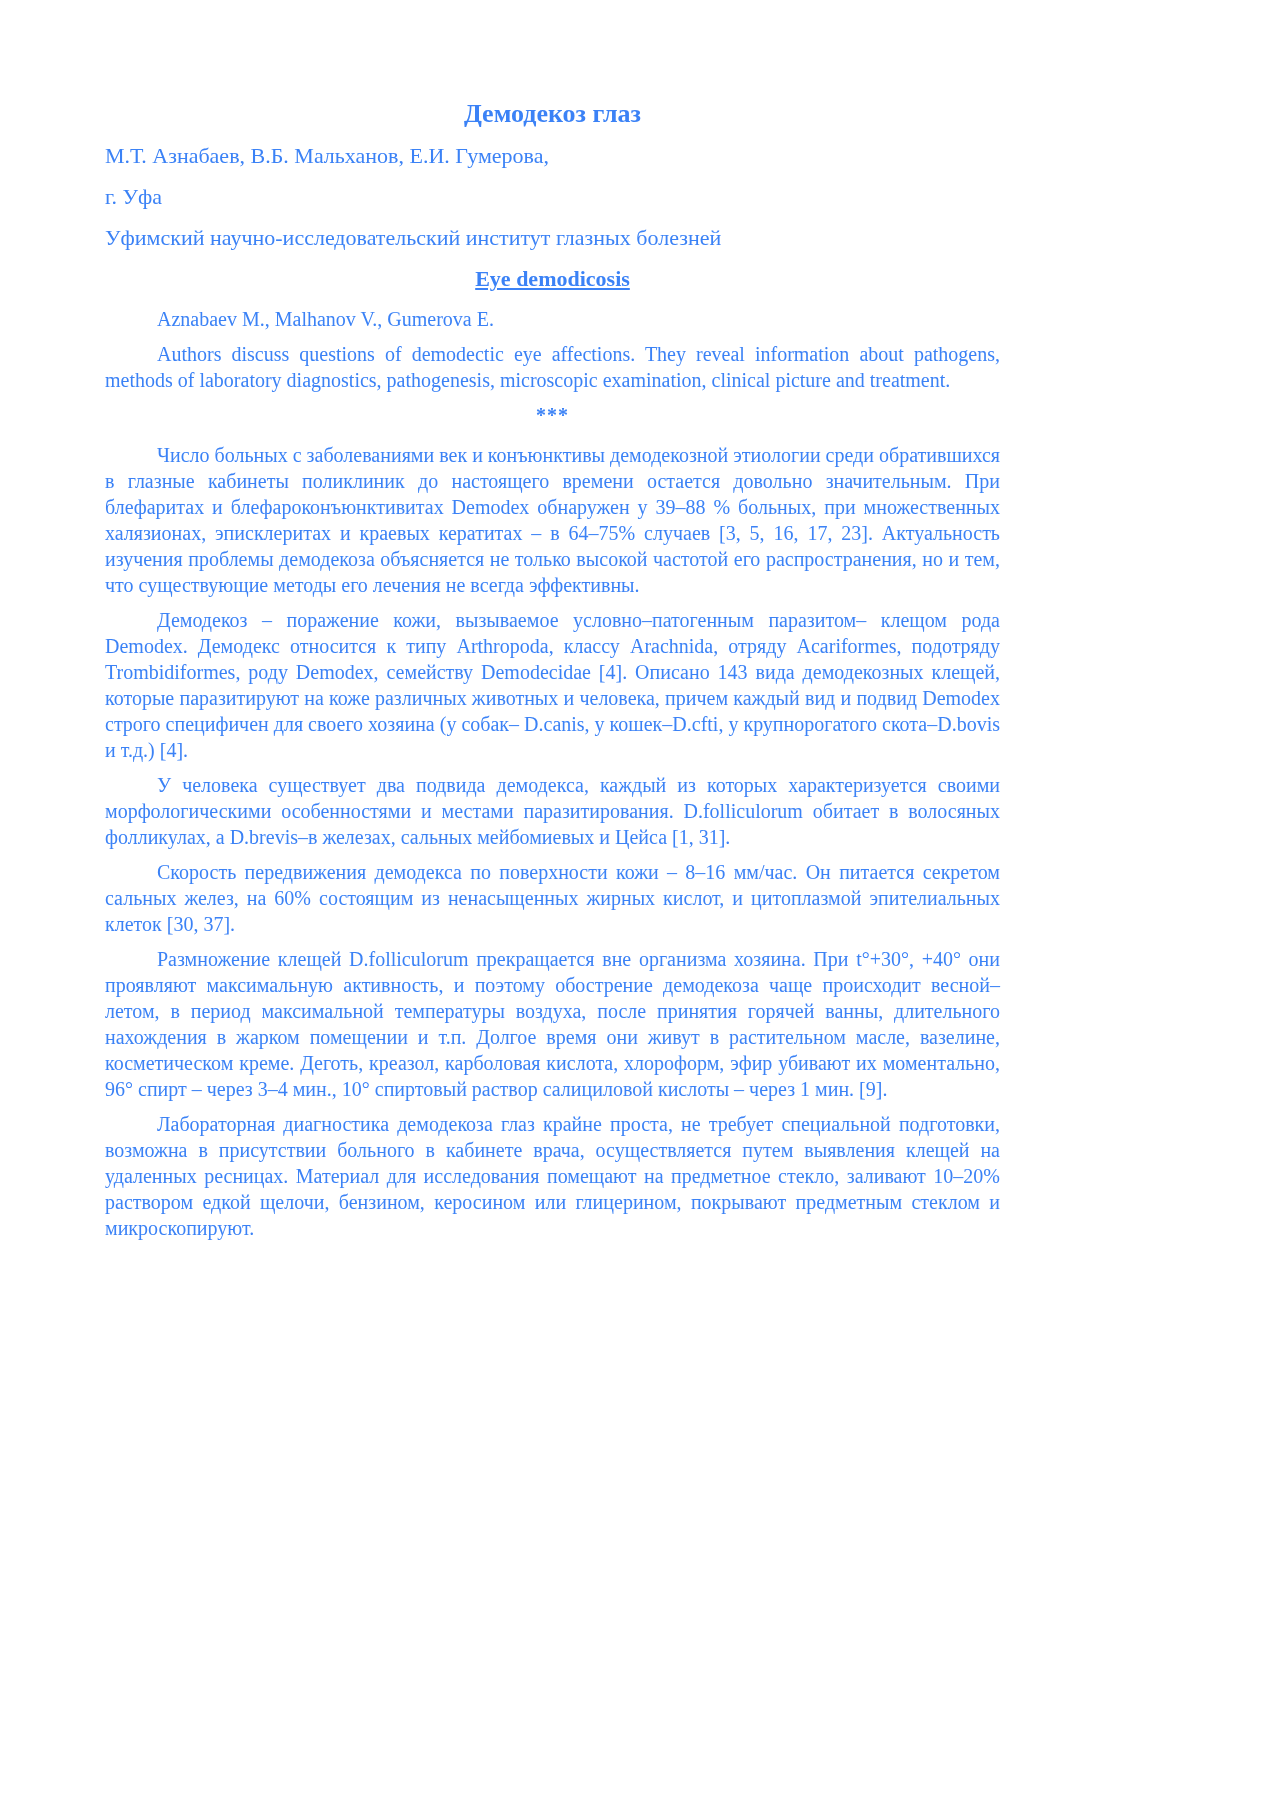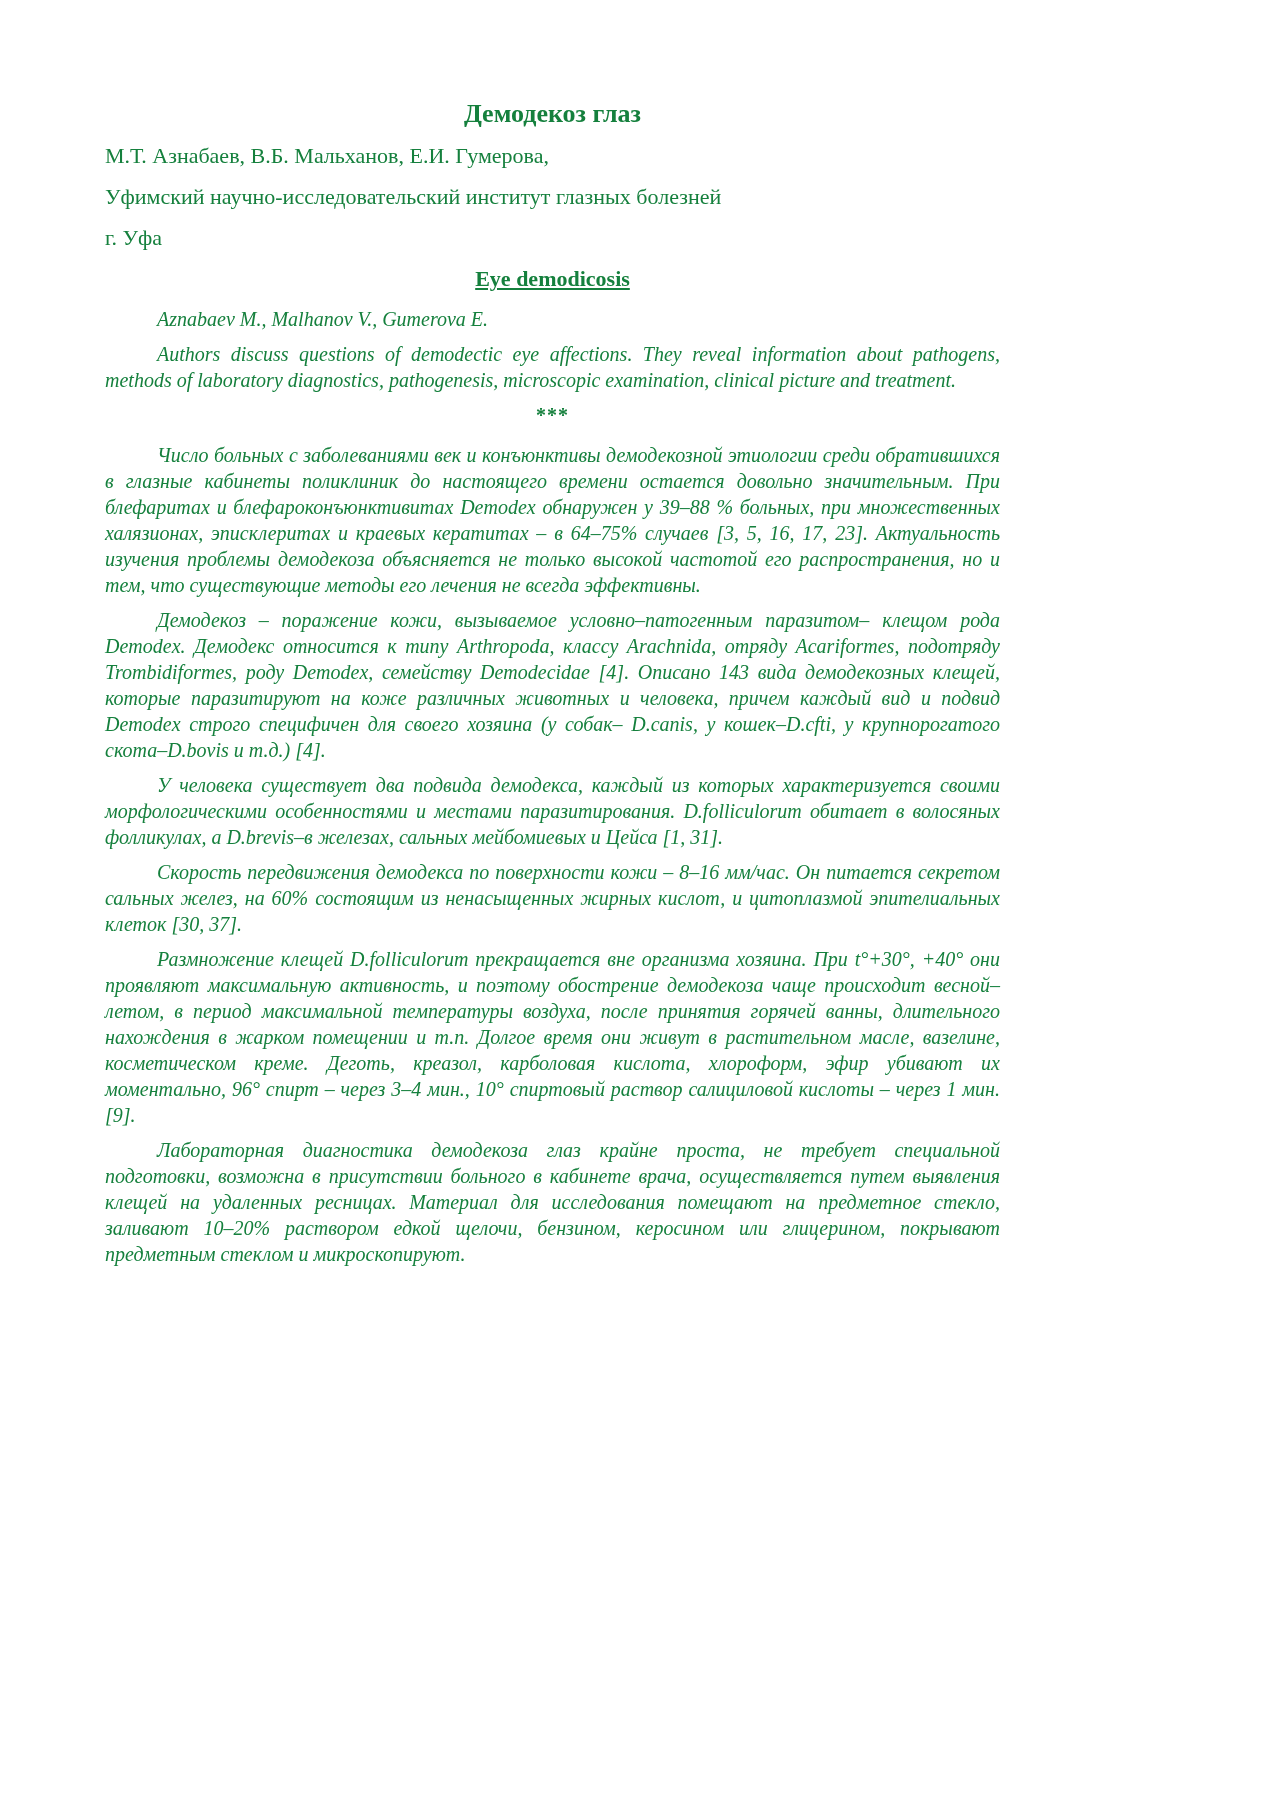--- a/index.html
+++ b/index.html
@@ -3,21 +3,21 @@
 <meta charset="utf-8">
 <style>
   * { box-sizing: border-box; }
   html, body { margin: 0; padding: 0; background: #ffffff; }
   .page {
     position: relative;
     width: 1280px;
     height: 1811px;
     margin: 0 auto;
     background: #ffffff;
-    color: #15803d;
+    color: #3b82f6;
     font-family: "Liberation Serif", "DejaVu Serif", serif;
     padding: 98px 280px 30px 105px;
     overflow: hidden;
   }
   .title-ru {
     font-size: 26px;
     font-weight: bold;
     text-align: center;
     line-height: 31px;
     margin: 0 0 13px 0;
@@ -34,21 +34,20 @@
     text-align: center;
     line-height: 28px;
     margin: 0 0 13px 0;
     text-decoration: underline;
   }
   .body-para {
     font-size: 20px;
     line-height: 26px;
     text-align: justify;
     margin: 0 0 9px 0;
-    font-style: italic;
   }
   .first-indent { text-indent: 52px; }
   .no-justify { text-align: left; }
   .separator {
     font-size: 20px;
     font-weight: bold;
     text-align: center;
     line-height: 26px;
     margin: 5px 0 14px 0;
     letter-spacing: 1px;
@@ -56,23 +55,23 @@
 </style>
 </head>
 <body>
 
 <div class="page">
 
   <h1 class="title-ru">Демодекоз глаз</h1>
 
   <p class="subtitle">М.Т. Азнабаев, В.Б. Мальханов, Е.И. Гумерова,</p>
 
+  <p class="subtitle">г. Уфа</p>
+
   <p class="subtitle">Уфимский научно-исследовательский институт глазных болезней</p>
-
-  <p class="subtitle">г. Уфа</p>
 
   <h2 class="title-en">Eye demodicosis</h2>
 
   <p class="body-para first-indent no-justify">Aznabaev M., Malhanov V., Gumerova E.</p>
 
   <p class="body-para first-indent">Authors discuss questions of demodectic eye affections. They reveal information about pathogens, methods of laboratory diagnostics, pathogenesis, microscopic examination, clinical picture and treatment.</p>
 
   <p class="separator">***</p>
 
   <div>

